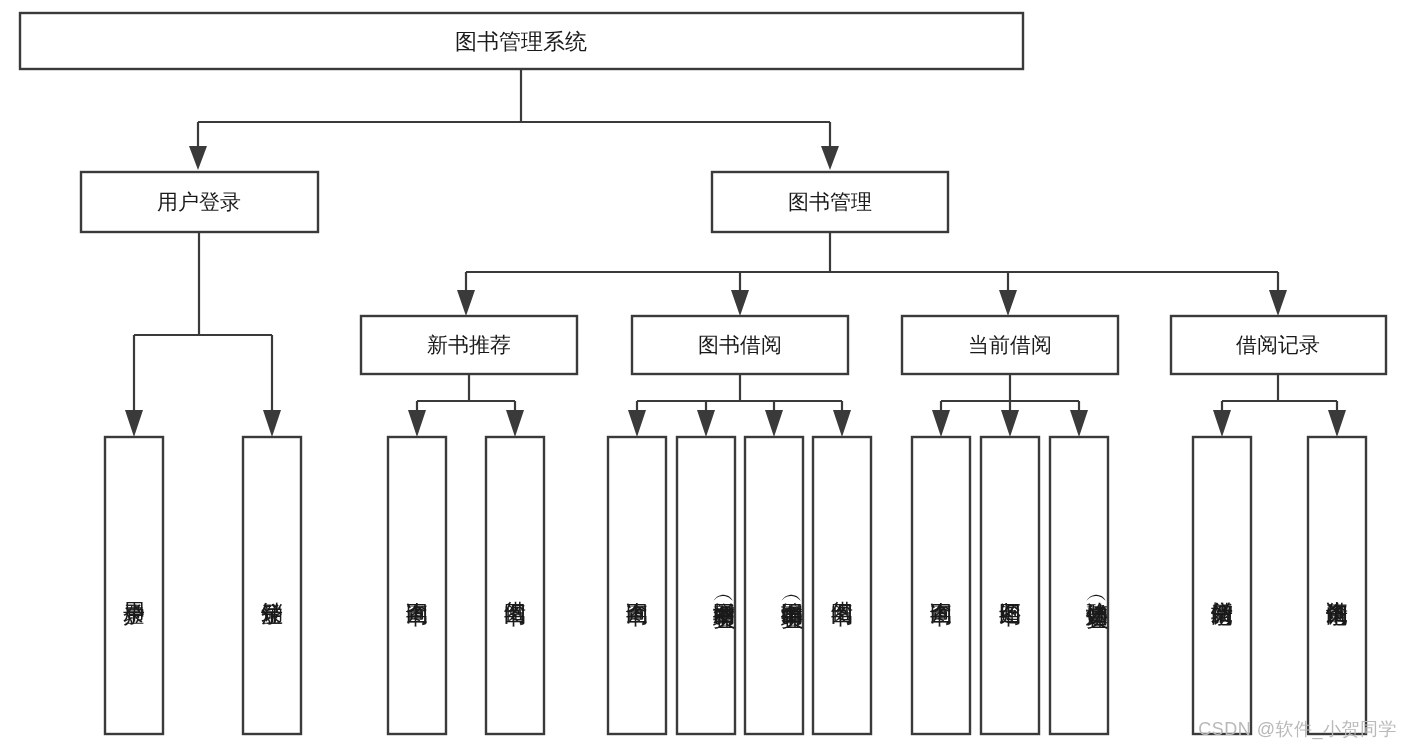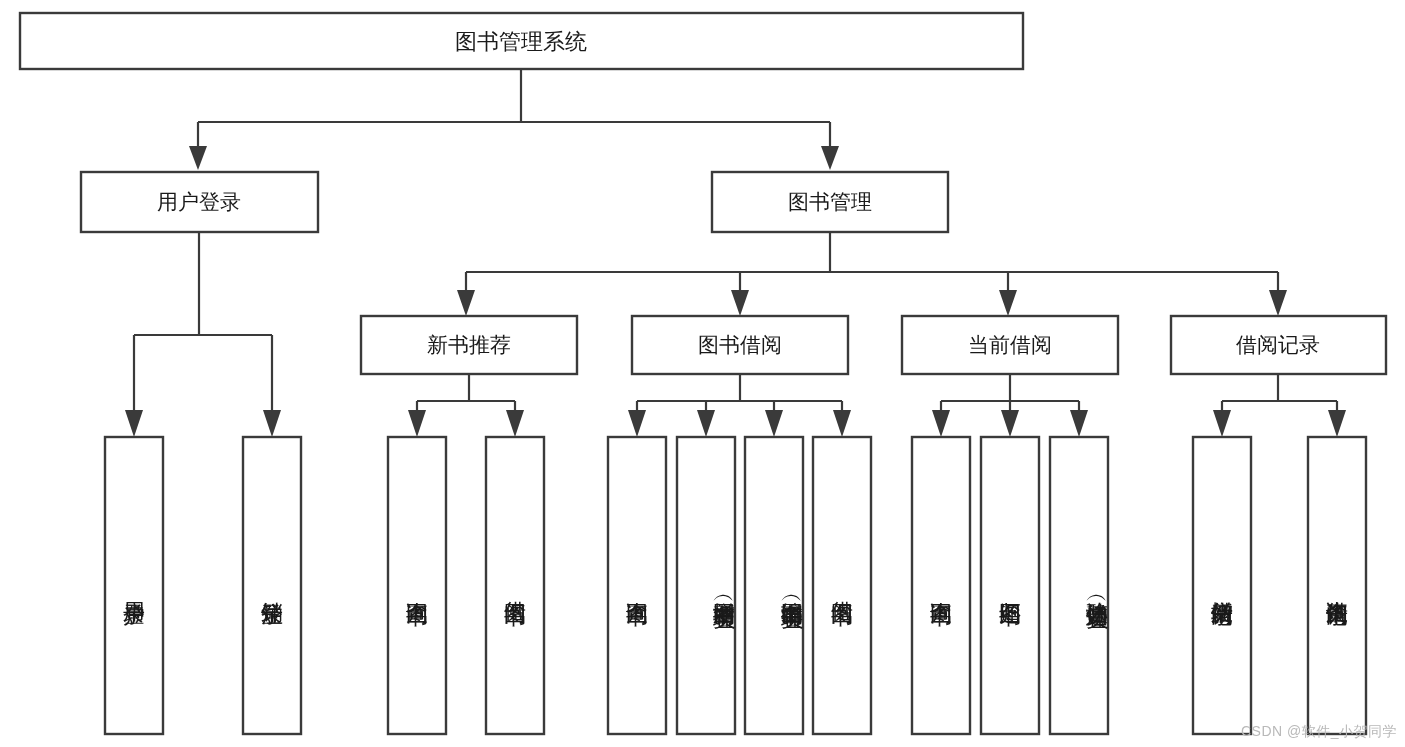--- a/index.html
+++ b/index.html
@@ -62,21 +62,21 @@
     pointer-events: none;
   }
   .vlabel.centered {
     align-items: center;
   }
   .watermark {
     position: absolute;
     right: 8px;
     bottom: 6px;
     font-family: "Liberation Sans", "DejaVu Sans", sans-serif;
-    font-size: 14px;
+    font-size: 18px;
     color: #b9b9b9;
     letter-spacing: 0.5px;
     white-space: nowrap;
   }
 </style>
 </head>
 <body>
 
 <div id="diagram-root">
 

